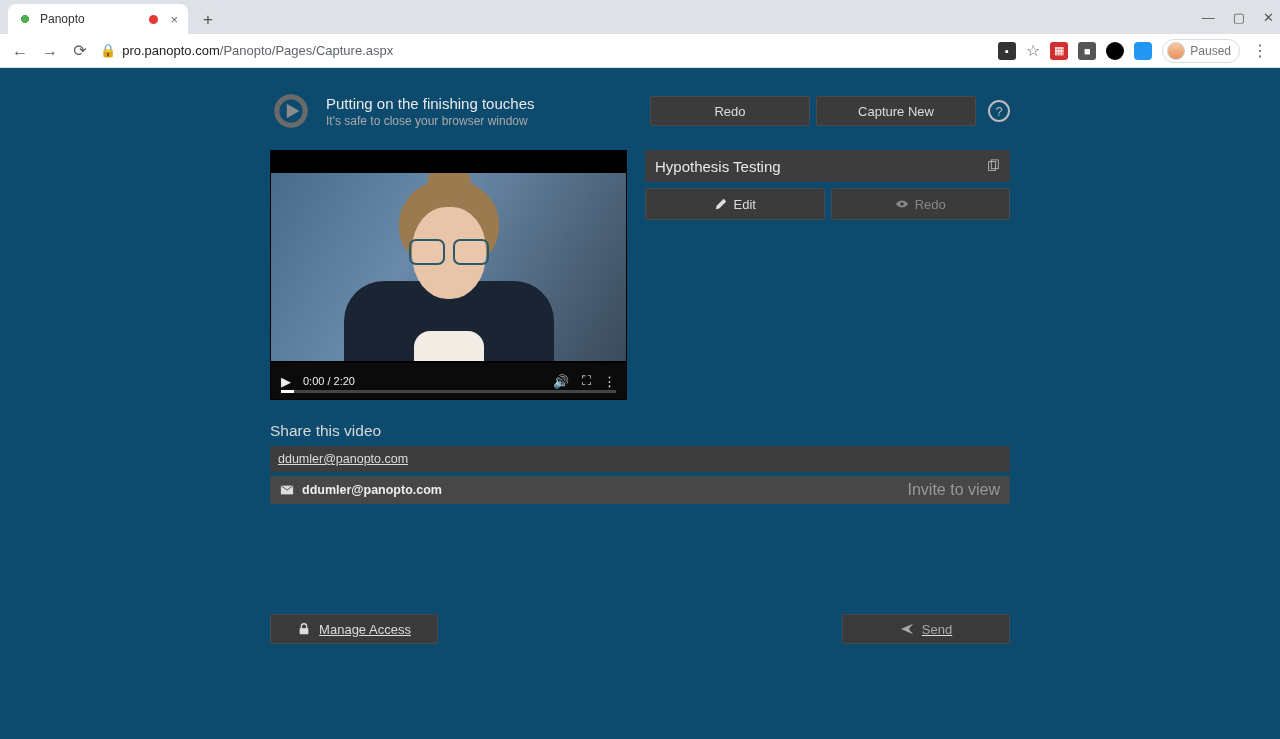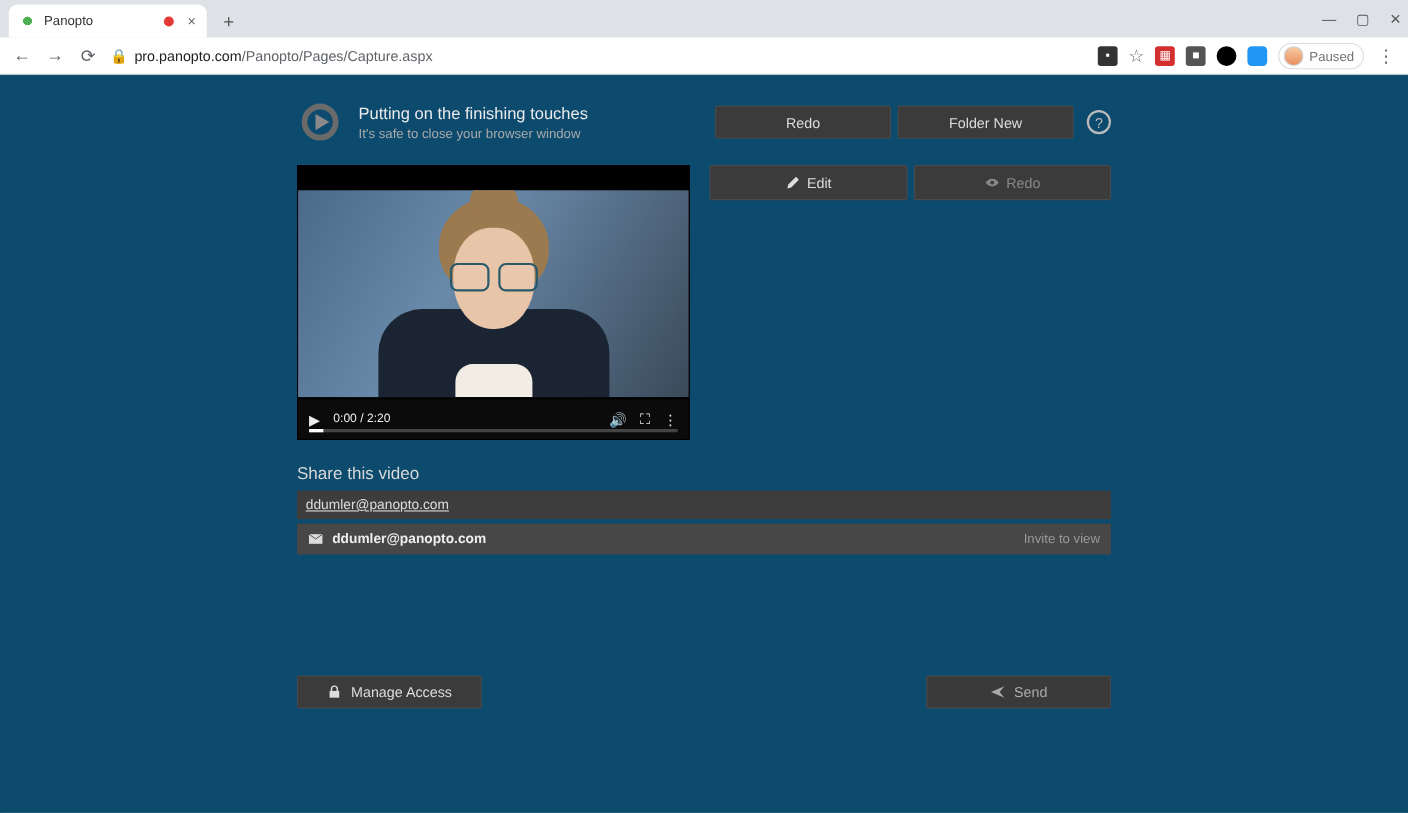--- a/index.html
+++ b/index.html
@@ -69,23 +69,23 @@
 .descgrip { position:absolute; right:2px; bottom:2px; width:10px; height:10px; background:linear-gradient(135deg,transparent 50%,#666 50%); }
 .actrow { display:flex; gap:6px; }
 .actrow .btn { flex:1; height:32px; gap:6px; }
 .actrow .btn.disabled { color:#888; }
 
 .share { margin-top:22px; }
 .sharetitle { font-size:15.5px; color:#d8d8d8; font-weight:300; margin-bottom:6px; }
 .sharein { background:#3d3d3d; height:26px; display:flex; align-items:center; padding:0 8px; font-size:12.5px; color:#ddd; }
 .sharein span { text-decoration:underline; }
 .sharerow { background:#474747; height:28px; display:flex; align-items:center; padding:0 10px; margin-top:4px; font-size:12.5px; color:#eee; gap:8px; }
-.sharerow .inv { margin-left:auto; color:#999; font-size:12px; }
+.sharerow .inv { margin-left:auto; color:#999; font-size:16px; }
 .sharepad { height:110px; }
-.sharefoot { display:flex; }
+.sharefoot { display:flex;text-decoration:underline; }
 .sharefoot .btn { width:168px; gap:8px; }
 .sharefoot .spacer { flex:1; }
 .sharefoot .sendbtn { width:168px; background:#3a3a3a; color:#aaa; gap:8px; }
 
 .iconbox { width:14px; height:14px; }
 .smsvg { width:14px; height:14px; display:block; }
 </style>
 </head>
 <body>
 
@@ -141,21 +141,21 @@
         </div>
         <div class="toptext">
           <div class="t1">Putting on the finishing touches</div>
           <div class="t2">It's safe to close your browser window</div>
         </div>
         <div class="topbtns">
           <div class="btn wide">
               <span>Redo</span>
             </div>
           <div class="btn wide">
-              <span>Folder New</span>
+              <span>Capture New</span>
             </div>
           <div class="helpcirc">?</div>
         </div>
       </div>
 
       <div class="midrow">
         <div class="video">
           <div class="vthumb">
             <div class="person">
               <div class="body"></div>
@@ -171,20 +171,30 @@
             <span>0:00 / 2:20</span>
             <span class="vspacer"></span>
             <span class="vicon">🔊</span>
             <span class="vicon">⛶</span>
             <span class="vicon">⋮</span>
             <div class="vprog"></div>
           </div>
         </div>
 
         <div class="meta">
+          <div class="titlebar">
+            <span>Hypothesis Testing</span>
+            <span class="spacer"></span>
+            <span class="iconbox">
+              <svg class="smsvg" viewBox="0 0 16 16">
+                  <rect x="3" y="3" width="8" height="10" fill="none" stroke="#bbb"></rect>
+                  <rect x="6" y="1" width="8" height="10" fill="none" stroke="#bbb"></rect>
+                </svg>
+            </span>
+          </div>
           <div class="actrow">
             <div class="btn">
               <svg class="smsvg" viewBox="0 0 16 16">
                   <path d="M2 14l1-4 8-8 3 3-8 8-4 1z" fill="#ddd"></path>
                 </svg>
               <span>Edit</span>
             </div>
             <div class="btn disabled">
               <svg class="smsvg" viewBox="0 0 16 16">
                   <path d="M8 4C4 4 1 8 1 8s3 4 7 4 7-4 7-4-3-4-7-4zm0 6a2 2 0 110-4 2 2 0 010 4z" fill="#888"></path>

